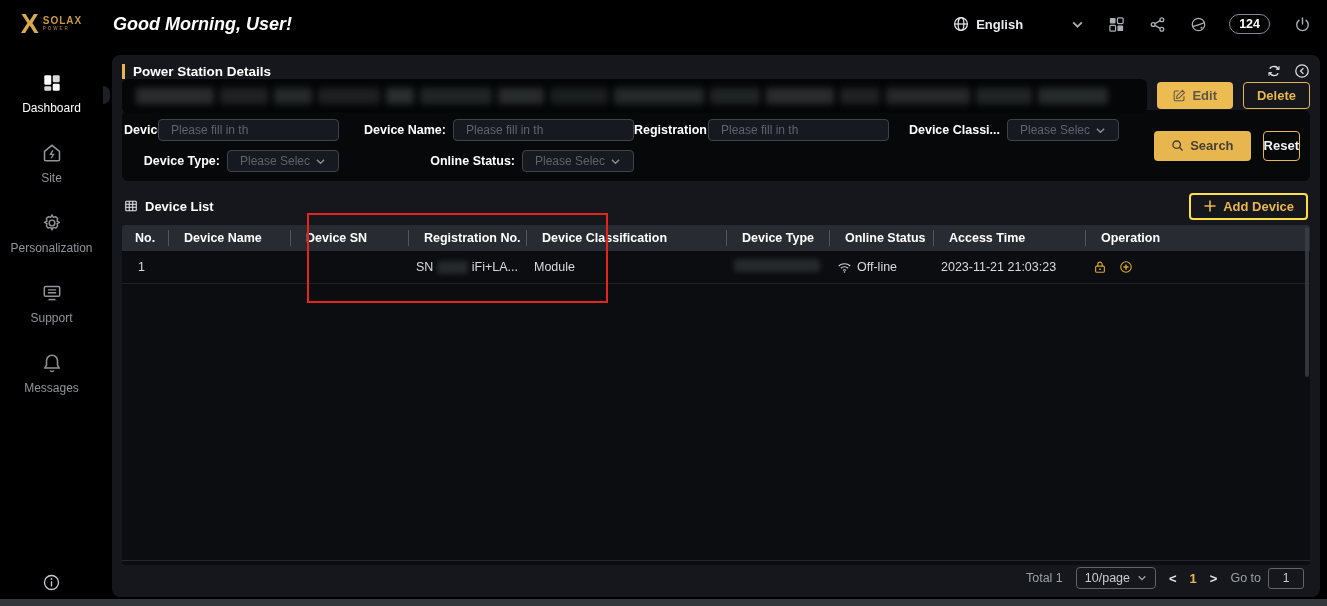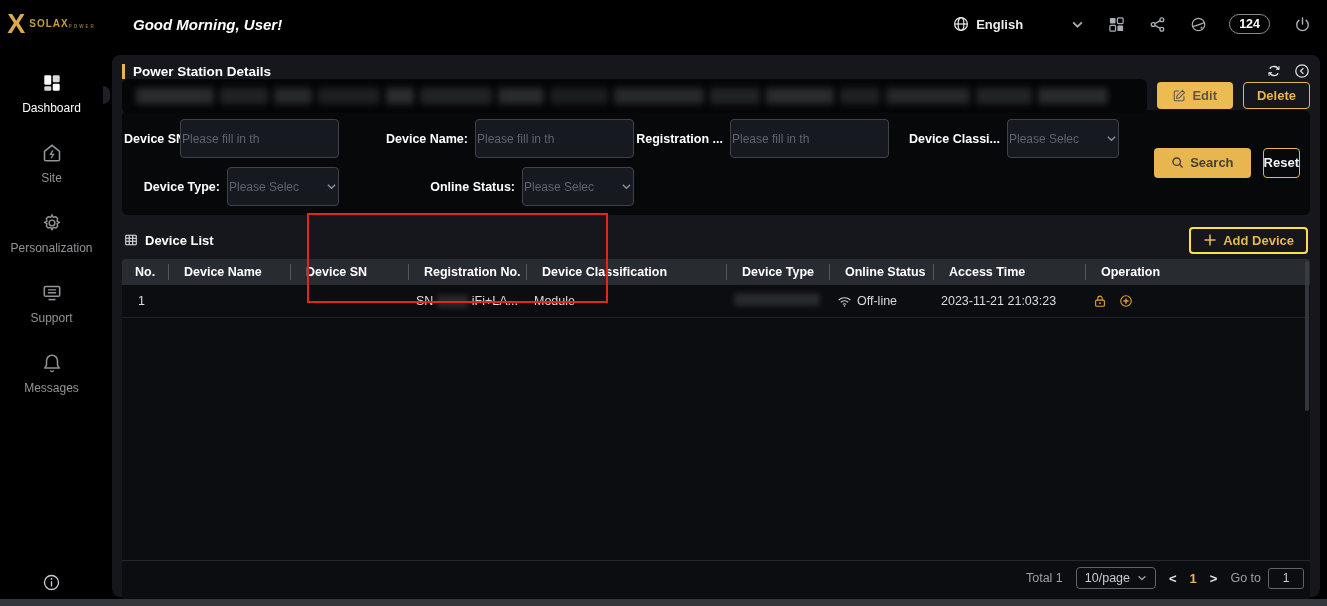--- a/index.html
+++ b/index.html
@@ -10,24 +10,24 @@
     position:relative;
     overflow:hidden;
     color:#d9dbde;
   }
   svg { display:block; }
 
   
   .topbar { position:absolute; top:0; left:0; width:1327px; height:48px; background:#000; display:flex; align-items:center; z-index:5; }
   .logo { width:103px; display:flex; align-items:center; justify-content:center; gap:4px; }
   .logo-x { color:#d9a94e; font-size:27px; font-weight:bold; line-height:1; }
-  .logo-text { display:flex; flex-direction:row; align-items:flex-end; line-height:1; }
+  .logo-text { display:flex; flex-direction:column; align-items:flex-start; line-height:1; }
   .logo-brand { color:#c89a45; font-weight:bold; font-size:10px; letter-spacing:1px; }
   .logo-sub { color:#8a6f33; font-weight:bold; font-size:4.5px; letter-spacing:2px; margin-top:1px; }
-  .greeting { color:#fff; font-weight:bold; font-style:italic; font-size:15px; margin-left:30px; }
+  .greeting { color:#fff; font-weight:bold; font-style:italic; font-size:18px; margin-left:10px; }
   .topbar-right { margin-left:auto; display:flex; align-items:center; padding-right:16px; color:#aeb4ba; }
   .lang { display:flex; align-items:center; gap:7px; color:#e9ebed; font-size:13px; font-weight:bold; }
   .tb-icon { color:#a9afb5; margin-left:24px; cursor:pointer; }
   .tb-chevron { margin-left:48px; }
   .badge { border:1.5px solid #878d94; border-radius:11px; padding:2px 9px; color:#fff; font-weight:bold; font-size:12.5px; margin-left:22px; }
 
   
   .sidebar { position:absolute; top:48px; left:0; width:103px; height:558px; background:#000; display:flex; flex-direction:column; align-items:center; padding-top:24px; gap:27px; z-index:4; }
   .side-item { display:flex; flex-direction:column; align-items:center; gap:7px; color:#909498; font-size:12px; cursor:pointer; width:100%; }
   .side-item.active { color:#fff; }
@@ -51,21 +51,21 @@
   .btn-delete { background:transparent; border:1px solid #e8b64e; color:#e8b64e; height:27px; padding:0 13px; }
   .btn-search { background:#e8b64e; color:#463f33; height:30px; padding:0 17px; }
   .btn-reset { background:transparent; border:1px solid #e8b64e; color:#f2f3f5; height:30px; padding:0 0; }
   .btn-add { background:transparent; border:2px solid #fde047; color:#e8b64e; height:27px; padding:0 12px; }
 
   
   .filter-bar { background:#07080a; border-radius:6px; padding:9px 4px 9px 2px; display:flex; margin-bottom:6px; }
   .filter-grid { flex:1; display:grid; grid-template-columns:215px 295px 255px 230px; row-gap:9px; align-items:center; }
   .fgroup { display:flex; align-items:center; }
   .flabel { flex:1; text-align:right; color:#fff; font-weight:bold; font-size:12.5px; padding-right:7px; white-space:nowrap; overflow:hidden; }
-  .ffield { flex:0 0 112px; height:39px; background:#16191f; border:1px solid #3e434b; border-radius:4px; font-size:12px; color:#e6e8ea; padding:0 1px; outline:none; font-family:"Liberation Sans",sans-serif; }
+  .ffield { flex:0 0 112px; height:22px; background:#16191f; border:1px solid #3e434b; border-radius:4px; font-size:12px; color:#e6e8ea; padding:0 12px; outline:none; font-family:"Liberation Sans",sans-serif; }
   input.ffield::placeholder { color:#5d646e; }
   .fselect { display:flex; align-items:center; justify-content:space-between; color:#5d646e; cursor:pointer; }
   .fselect span { overflow:hidden; white-space:nowrap; }
   .filter-actions { display:flex; align-items:center; gap:12px; padding:0 6px 0 14px; }
 
   
   .list-head { height:38px; display:flex; align-items:center; justify-content:space-between; padding:0 2px; }
   .list-title { display:flex; align-items:center; gap:7px; color:#fff; font-weight:bold; font-size:13px; }
   .table-wrap { background:#0b0d10; border-radius:3px; height:340px; position:relative; overflow:hidden; }
   table { width:100%; border-collapse:collapse; table-layout:fixed; }

